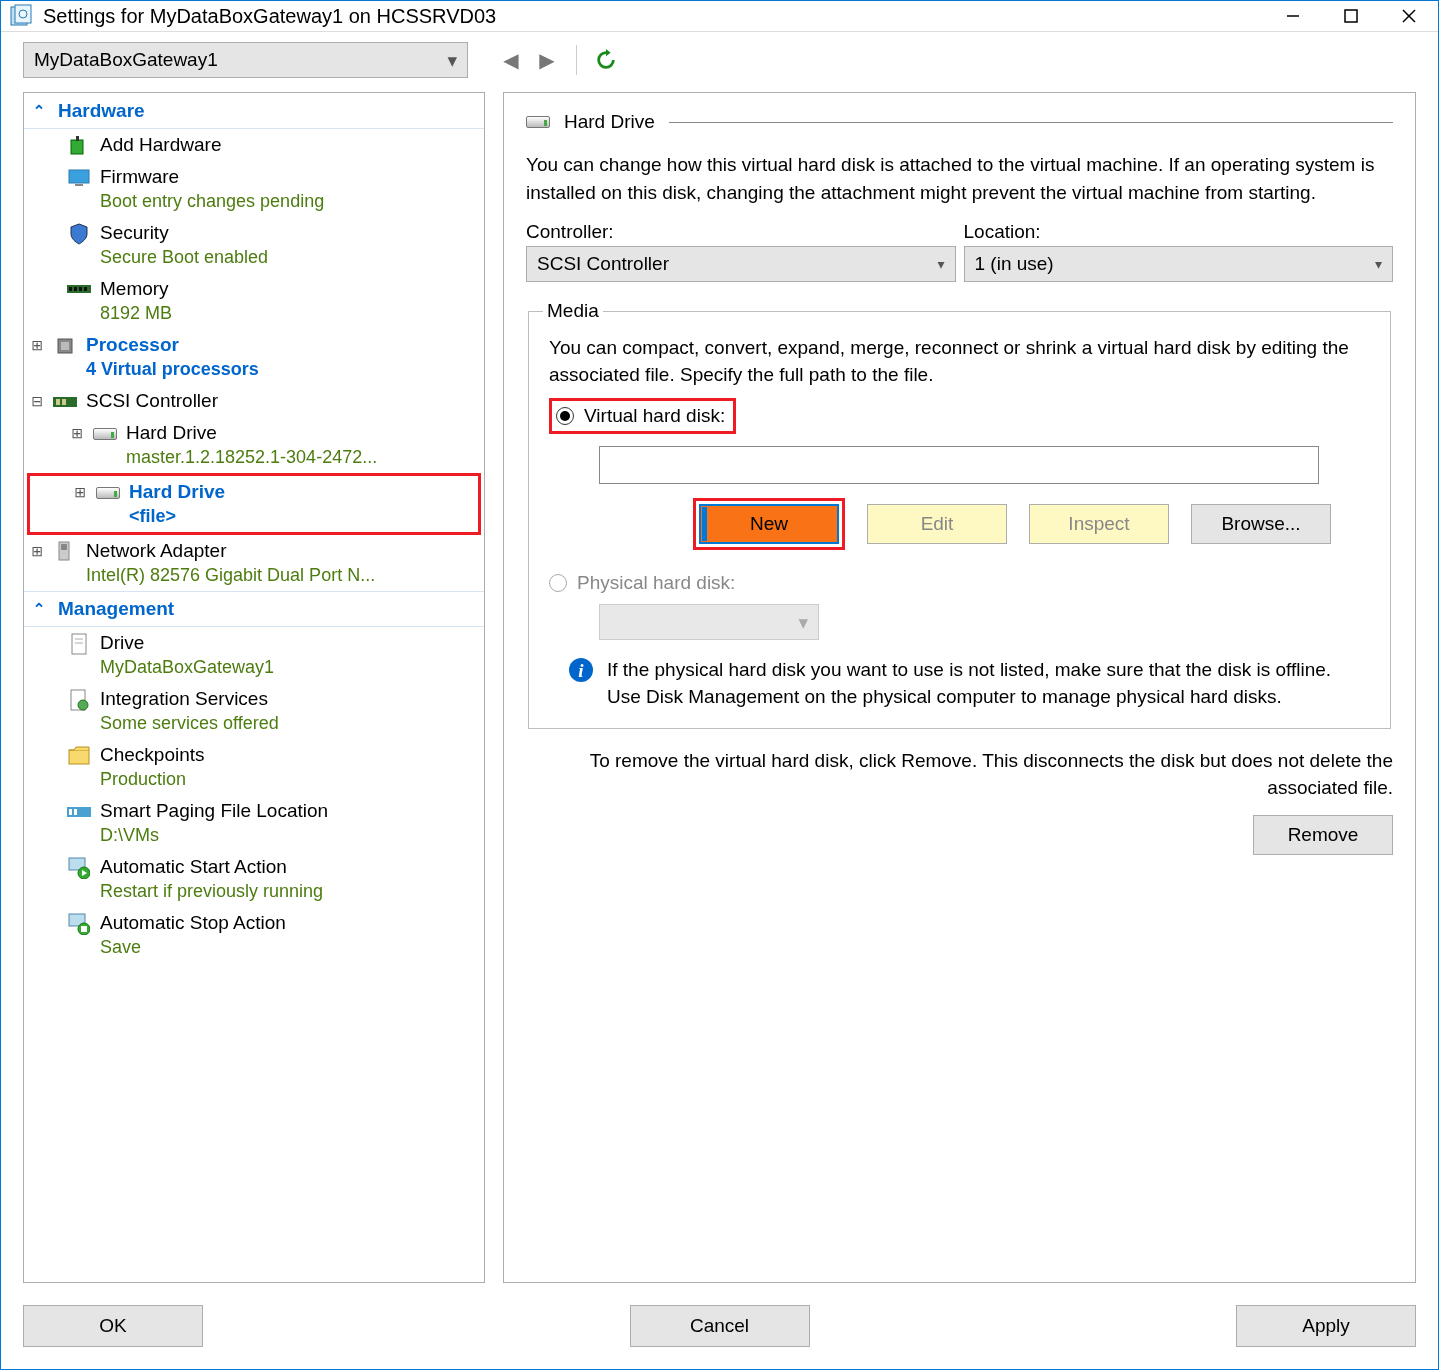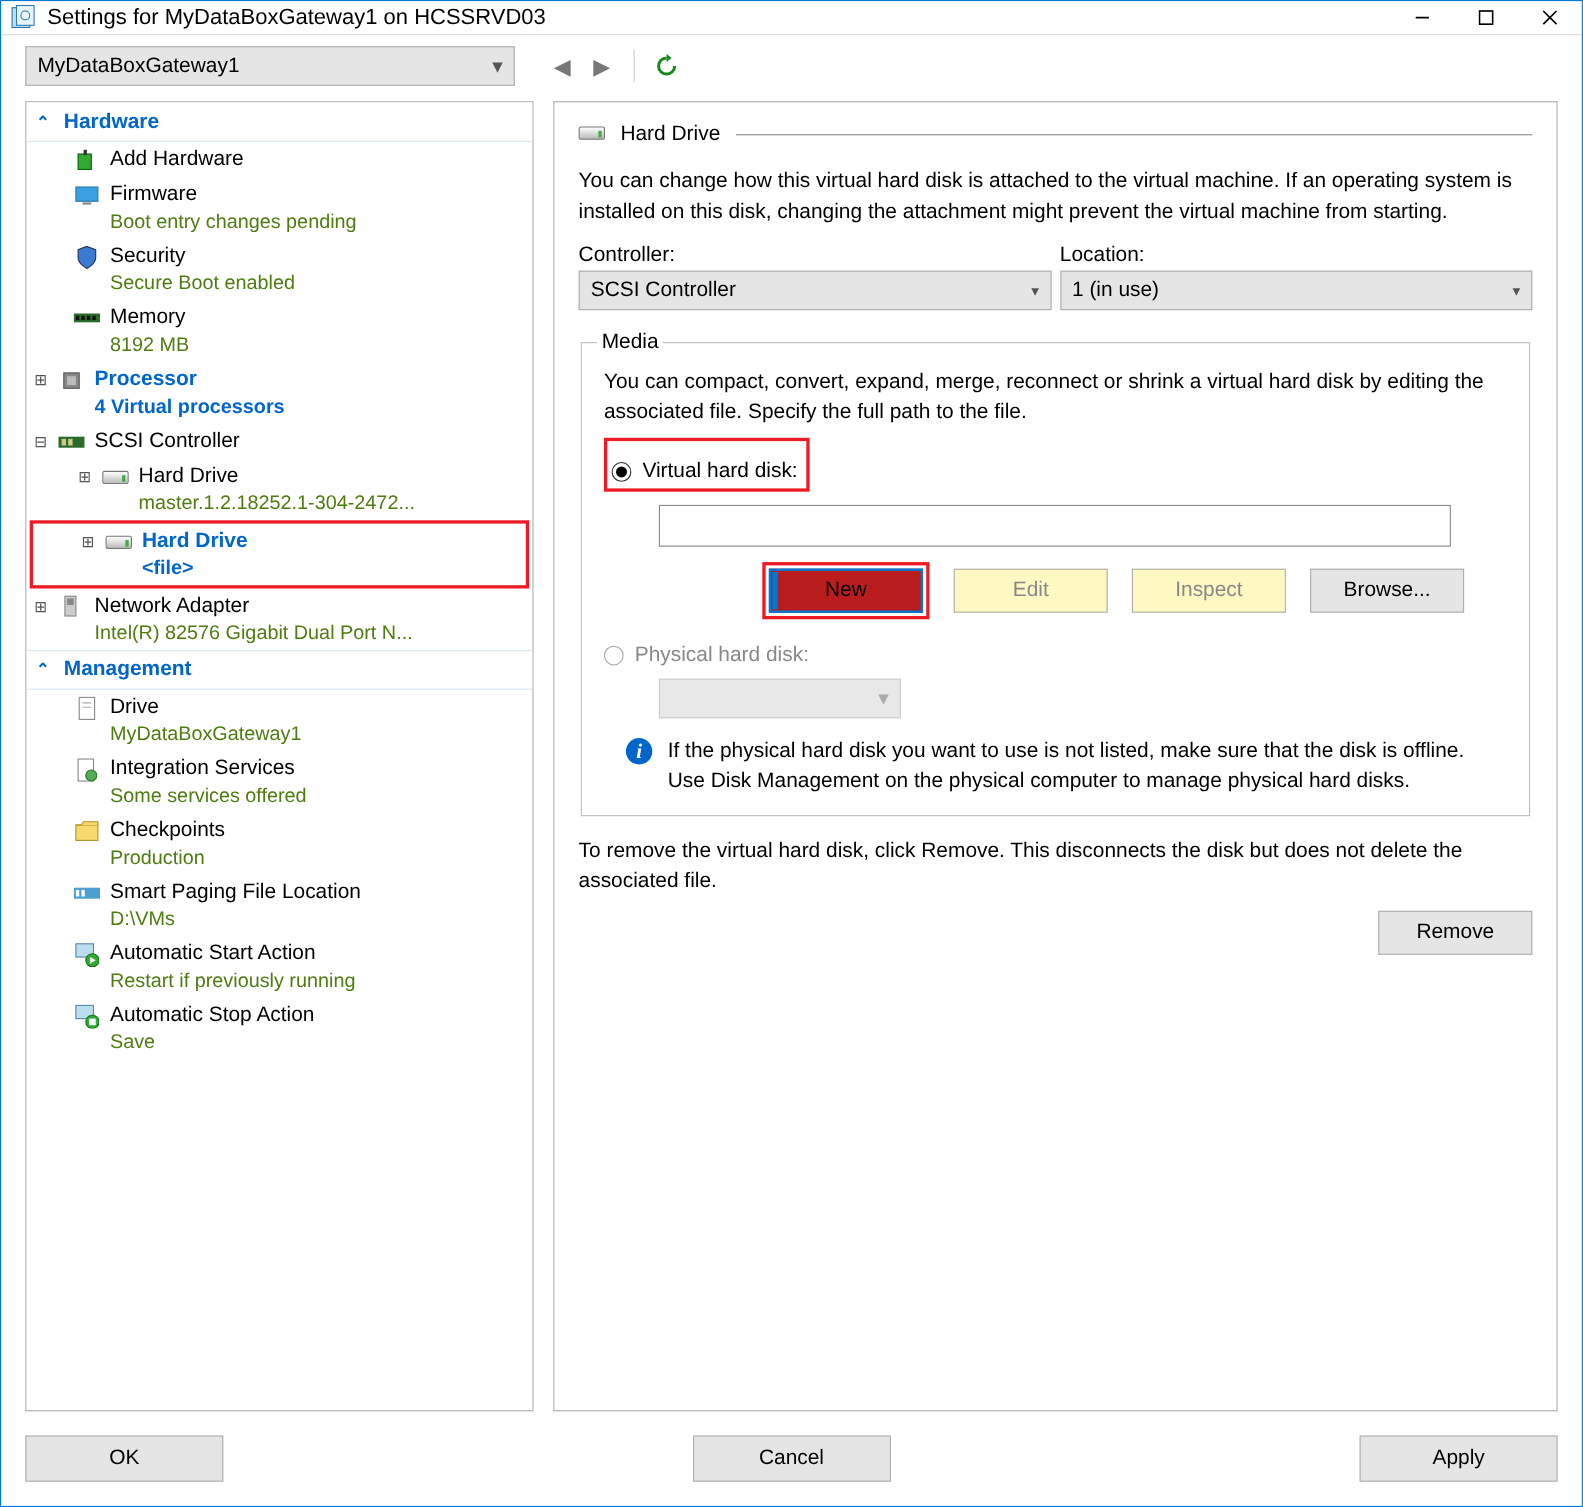--- a/index.html
+++ b/index.html
@@ -40,33 +40,33 @@
   .lbl { margin-bottom: 3px; }
   .combo { height: 36px; background: #e5e5e5; border: 1px solid #adadad; display: flex; align-items: center; padding: 0 10px; }
   .combo .chev { margin-left: auto; color: #555; font-size: 14px; }
   fieldset.media-box { border: 1px solid #bdbdbd; margin-top: 18px; padding: 10px 14px 18px 14px; }
   fieldset.media-box legend { font-size: 19px; padding: 0 4px; }
   .media-desc { line-height: 27px; margin: 2px 0 10px 6px; }
   .radio-row { display: flex; align-items: center; gap: 10px; padding-left: 6px; }
   .radio-dot { width: 18px; height: 18px; border: 1.5px solid #333; border-radius: 50%; display: flex; align-items: center; justify-content: center; }
   .radio-dot.checked::after { content: ""; width: 10px; height: 10px; background: #000; border-radius: 50%; }
   .radio-dot.disabled { border-color: #aaa; }
-  .vhd-highlight { border: 3px solid #ed1c24; padding: 17px 8px 4px 4px; display: inline-flex; align-items: center; gap: 10px; }
+  .vhd-highlight { border: 3px solid #ed1c24; padding: 4px 8px 4px 4px; display: inline-flex; align-items: center; gap: 10px; }
   .text-input { height: 38px; border: 1px solid #888; background: #fff; width: 720px; margin: 12px 0 14px 56px; }
   .btn-row { display: flex; gap: 22px; margin-left: 150px; align-items: center; }
   .btn { height: 40px; min-width: 140px; border: 1px solid #adadad; background: #e5e5e5; display: flex; align-items: center; justify-content: center; font-size: 19px; }
   .btn.disabled { color: #888; background: #fef9c3; }
-  .btn.primary-outline { outline: 2px solid #0078d4; outline-offset: -2px; border: 1px solid #0078d4; background:#b91c1c; position:relative;}
+  .btn.primary-outline { outline: 2px solid #0078d4; outline-offset: -2px; border: 1px solid #0078d4; background:#f97316; position:relative;}
   .btn.primary-outline::before{content:"";position:absolute;left:2px;top:2px;bottom:2px;width:5px;background:#0078d4;}
   .btn-highlight { border: 3px solid #ed1c24; padding: 3px; }
   .disabled-text { color: #888; }
   .phys-combo { height: 36px; width: 220px; background: #e8e8e8; border: 1px solid #ccc; margin: 10px 0 16px 56px; display: flex; align-items: center; justify-content: flex-end; padding: 0 10px; color: #aaa; }
   .info-row { display: flex; gap: 14px; margin: 4px 6px 0 26px; line-height: 27px; }
   .info-icon { width: 24px; height: 24px; border-radius: 50%; background: #0066cc; color: #fff; display: flex; align-items: center; justify-content: center; font-weight: bold; font-style: italic; font-family: Georgia, serif; flex-shrink: 0; margin-top: 2px;}
-  .remove-note { margin: 18px 0 14px 0; line-height: 27px; }
+  .remove-note { margin: 18px 0 14px 0; line-height: 27px; text-align: right; }
   .remove-row { display: flex; justify-content: flex-end; }
   .bottom-bar { display: flex; justify-content: space-between; gap: 22px; padding: 12px 22px 22px 22px; }
   .bottom-bar .btn { min-width: 180px; height: 42px; }
   .expand-collapse { font-size: 15px; color: #0066cc; width: 18px; text-align: center; }
   .hdd-icon{display:inline-block;width:24px;height:12px;border:1px solid #777;border-radius:2px;background:linear-gradient(#fff,#bbb);position:relative;}
   .hdd-icon::after{content:"";position:absolute;right:2px;top:3px;width:3px;height:6px;background:#4a4;}
 </style>
 </head>
 <body>
 

